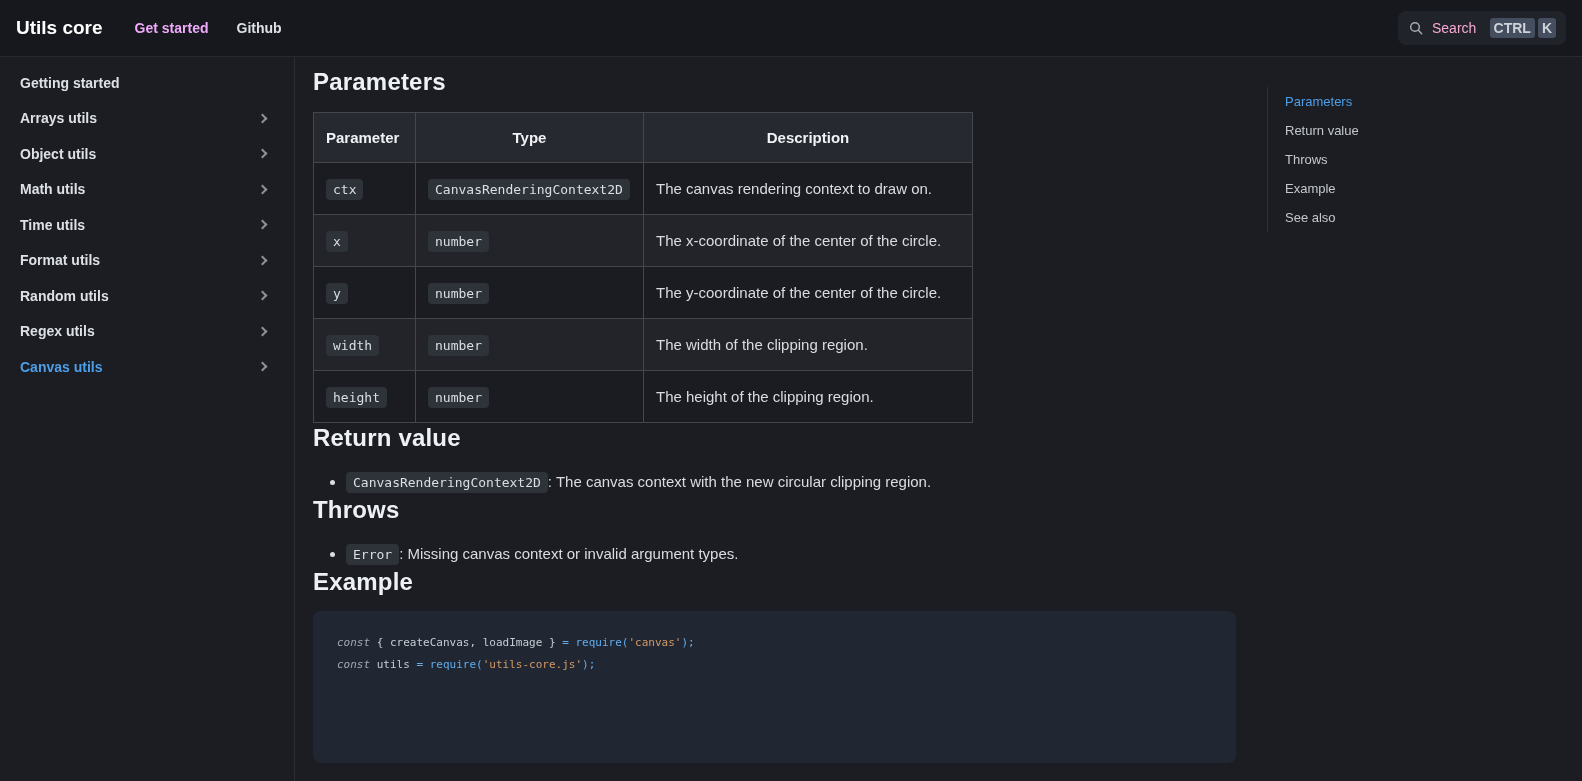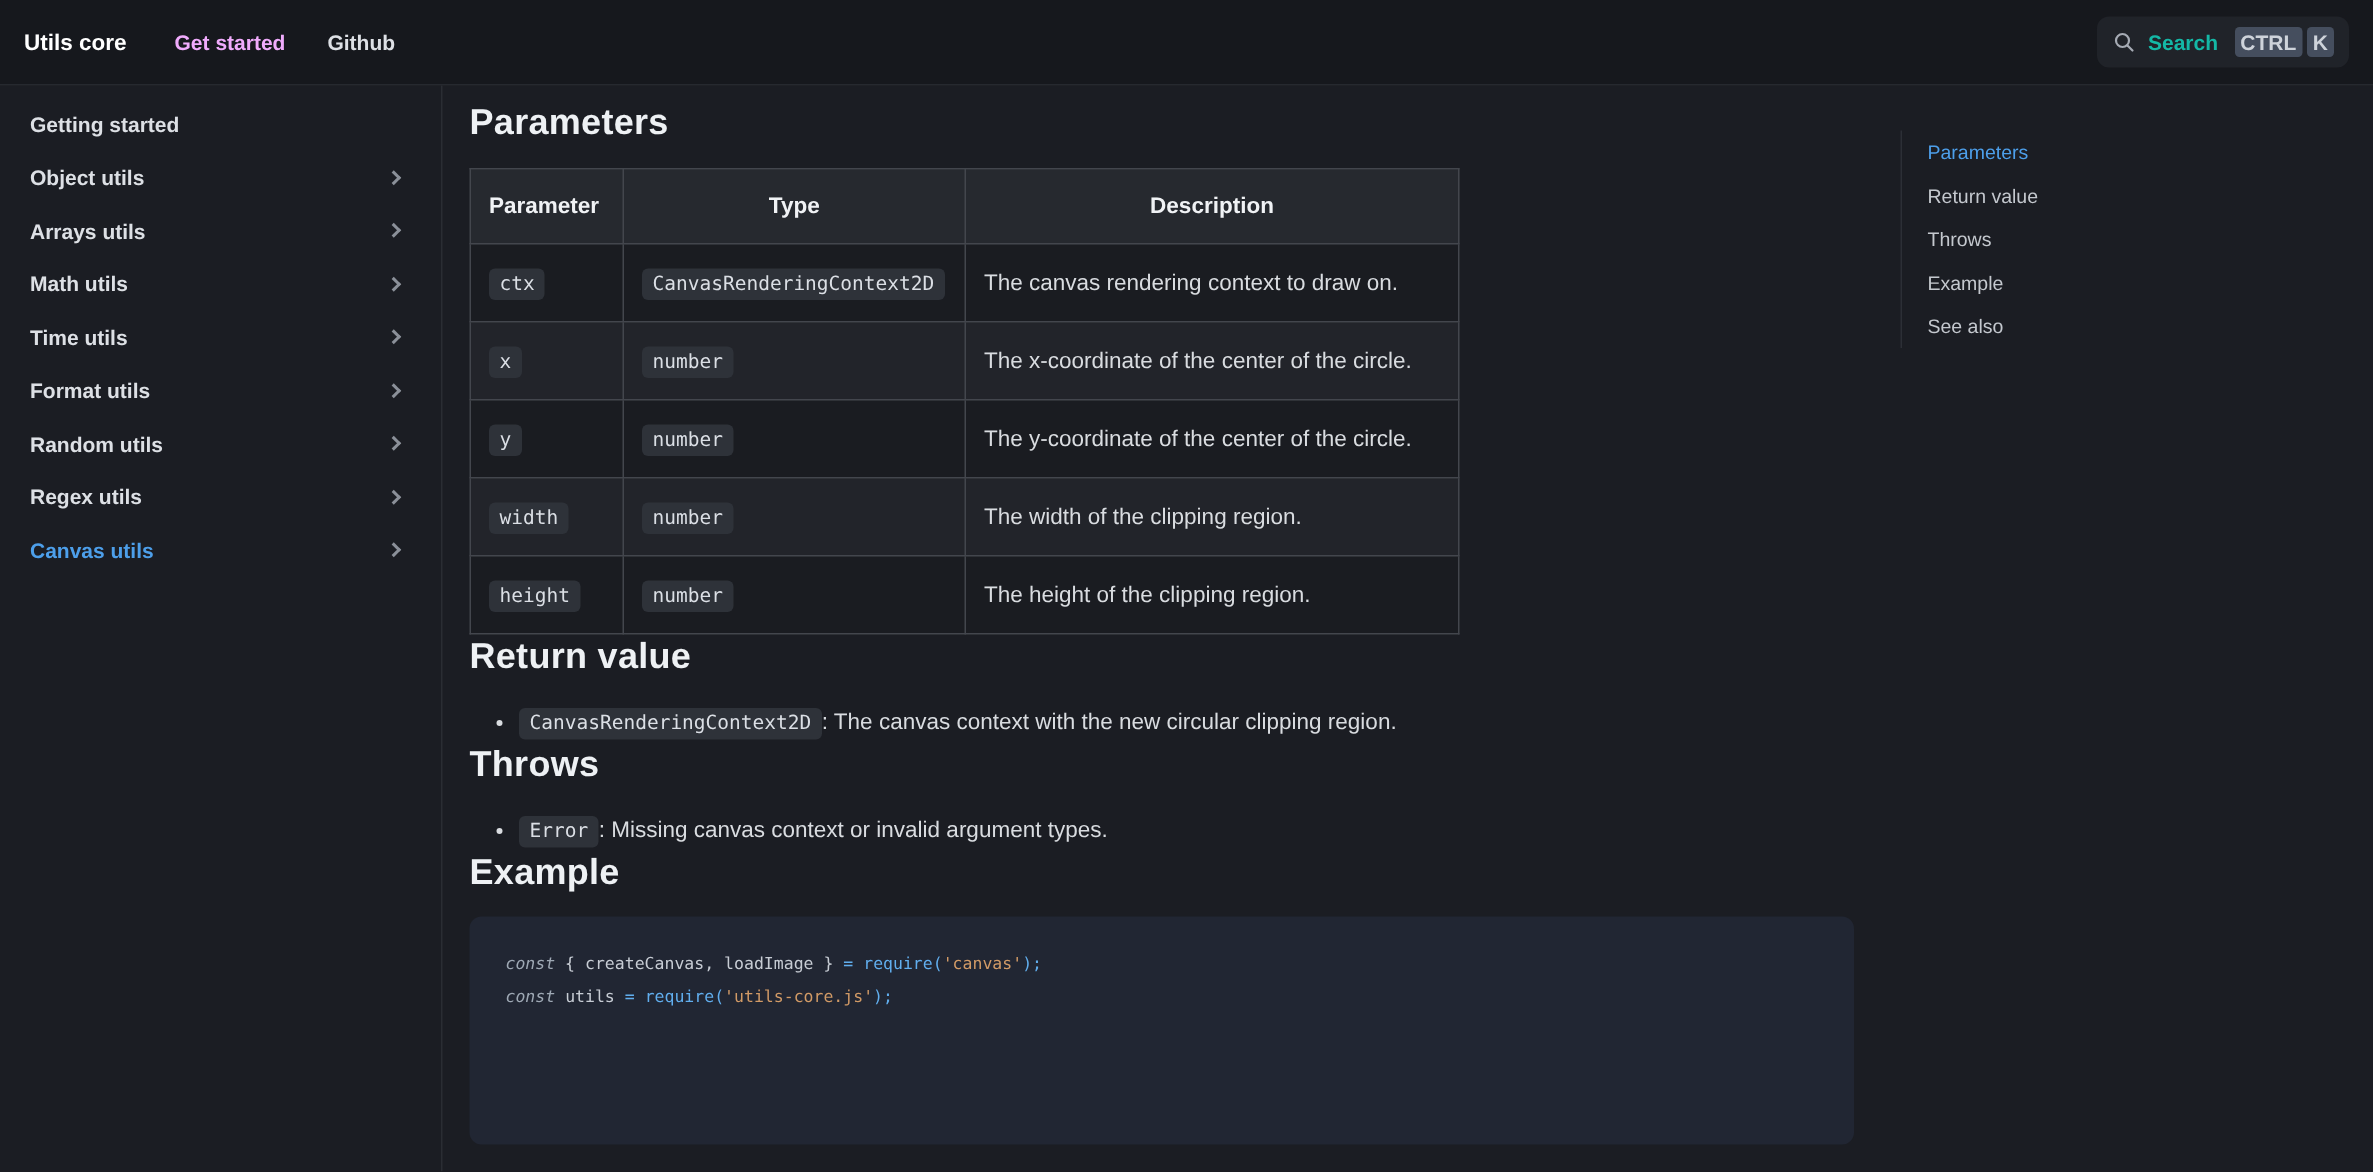--- a/index.html
+++ b/index.html
@@ -13,31 +13,31 @@
   }
 
   
   .navbar {
     height: 57px;
     background: #16181d;
     border-bottom: 1px solid #26292f;
     display: flex; align-items: center;
     padding: 0 16px;
   }
-  .brand { color: #ffffff; font-weight: 700; font-size: 15px; margin-right: 32px; cursor: pointer; }
+  .brand { color: #ffffff; font-weight: 700; font-size: 19px; margin-right: 32px; cursor: pointer; }
   .nav-link { font-size: 14px; font-weight: 600; color: #dde0e5; margin-right: 28px; cursor: pointer; }
   .nav-link.active { color: #f0abfc; }
   .search-btn {
     margin-left: auto;
     display: flex; align-items: center; gap: 8px;
     background: #202329; border-radius: 8px;
     padding: 7px 10px; width: 168px; cursor: pointer;
   }
   .search-icon-wrap { display: flex; align-items: center; }
-  .search-label { color: #14b8a6; font-size: 14px; font-weight: bold; }
+  .search-label { color: #f9a8d4; font-size: 14px; }
   .keys { margin-left: auto; display: flex; gap: 3px; }
   .key {
     background: #454e5e; color: #ced3da;
     font-size: 14px; font-weight: 700;
     padding: 3px 4px; border-radius: 3px; line-height: 1;
   }
 
   
   .layout { display: flex; height: 724px; }
 
@@ -147,25 +147,25 @@
 </header>
 
 <div class="layout">
 
   <aside class="sidebar">
     <nav>
         <div class="side-item">
           <span class="side-label">Getting started</span>
         </div>
         <div class="side-item">
+          <span class="side-label">Arrays utils</span>
+          <span class="chev"></span>
+        </div>
+        <div class="side-item">
           <span class="side-label">Object utils</span>
-          <span class="chev"></span>
-        </div>
-        <div class="side-item">
-          <span class="side-label">Arrays utils</span>
           <span class="chev"></span>
         </div>
         <div class="side-item">
           <span class="side-label">Math utils</span>
           <span class="chev"></span>
         </div>
         <div class="side-item">
           <span class="side-label">Time utils</span>
           <span class="chev"></span>
         </div>

